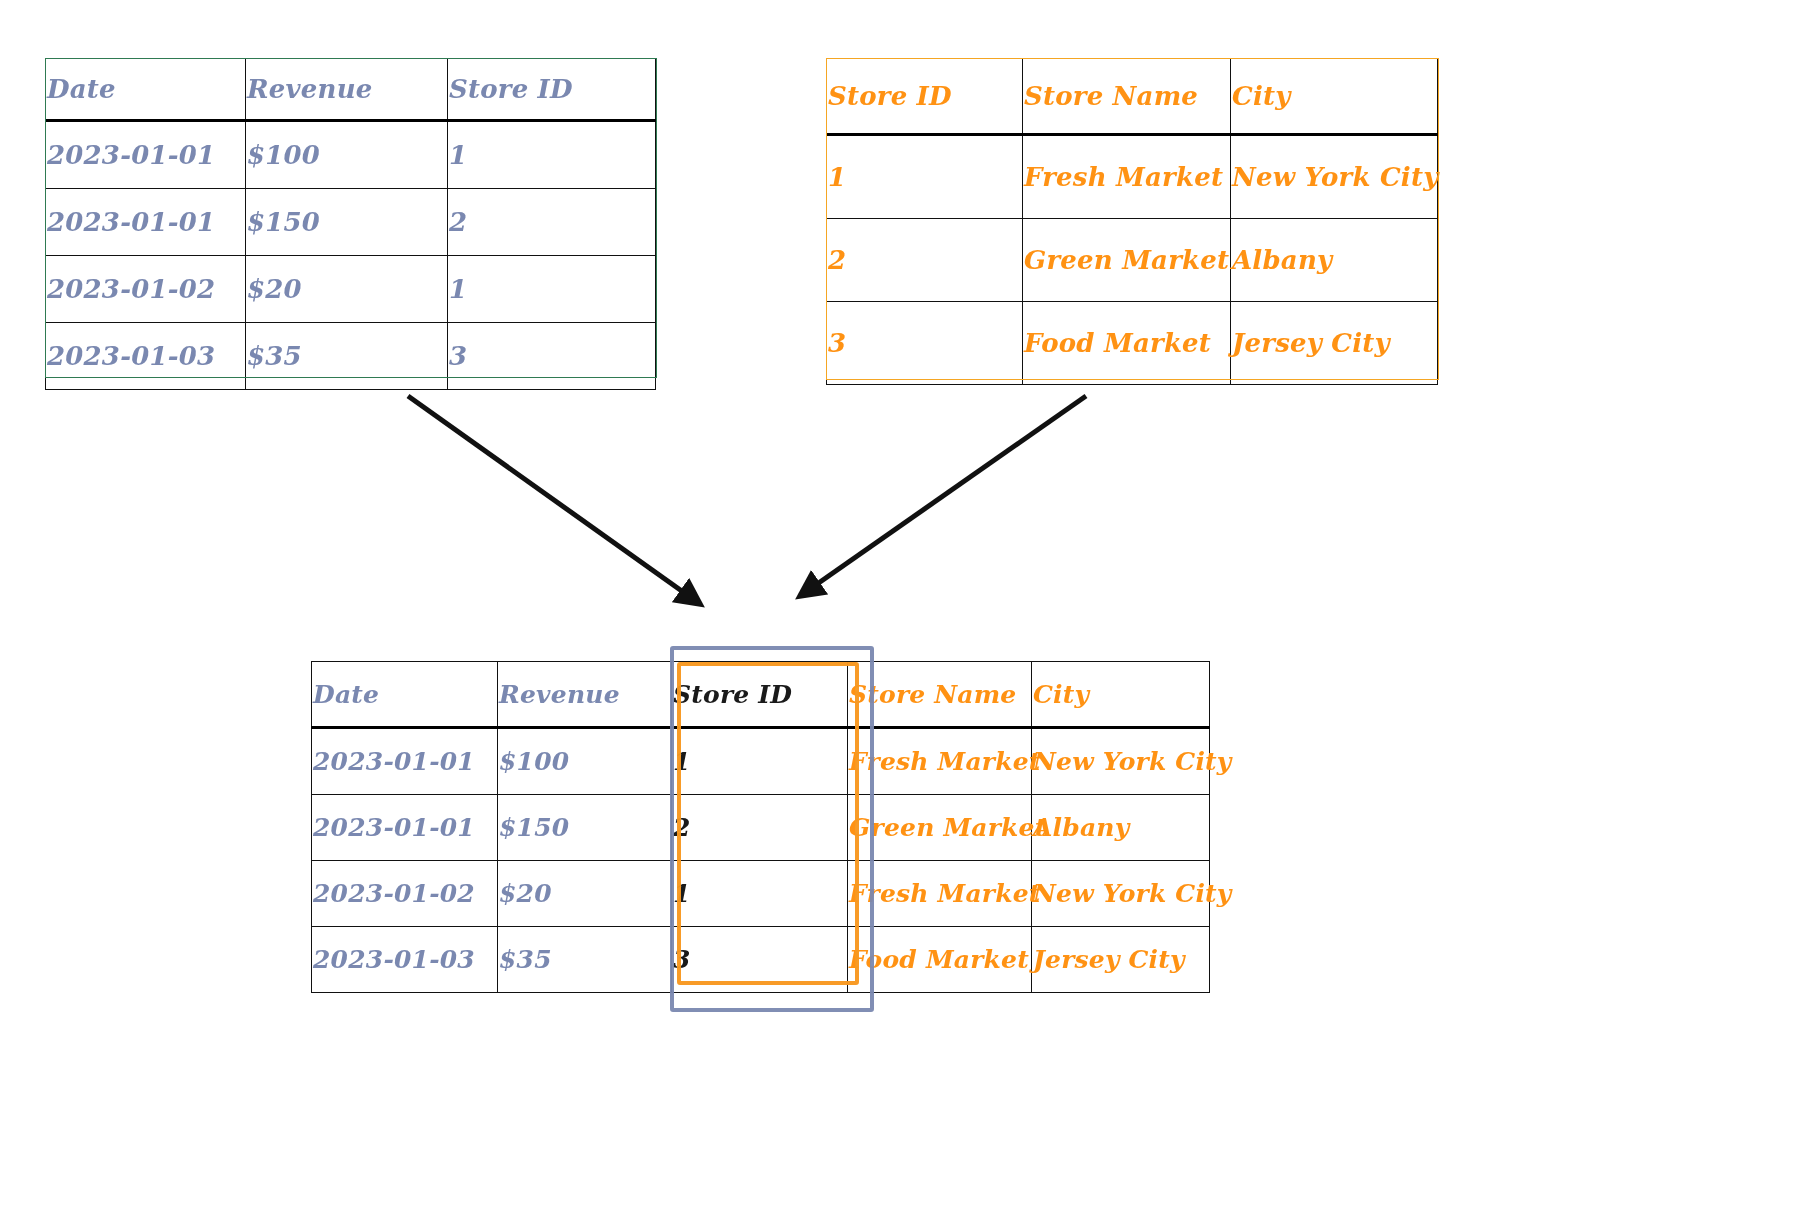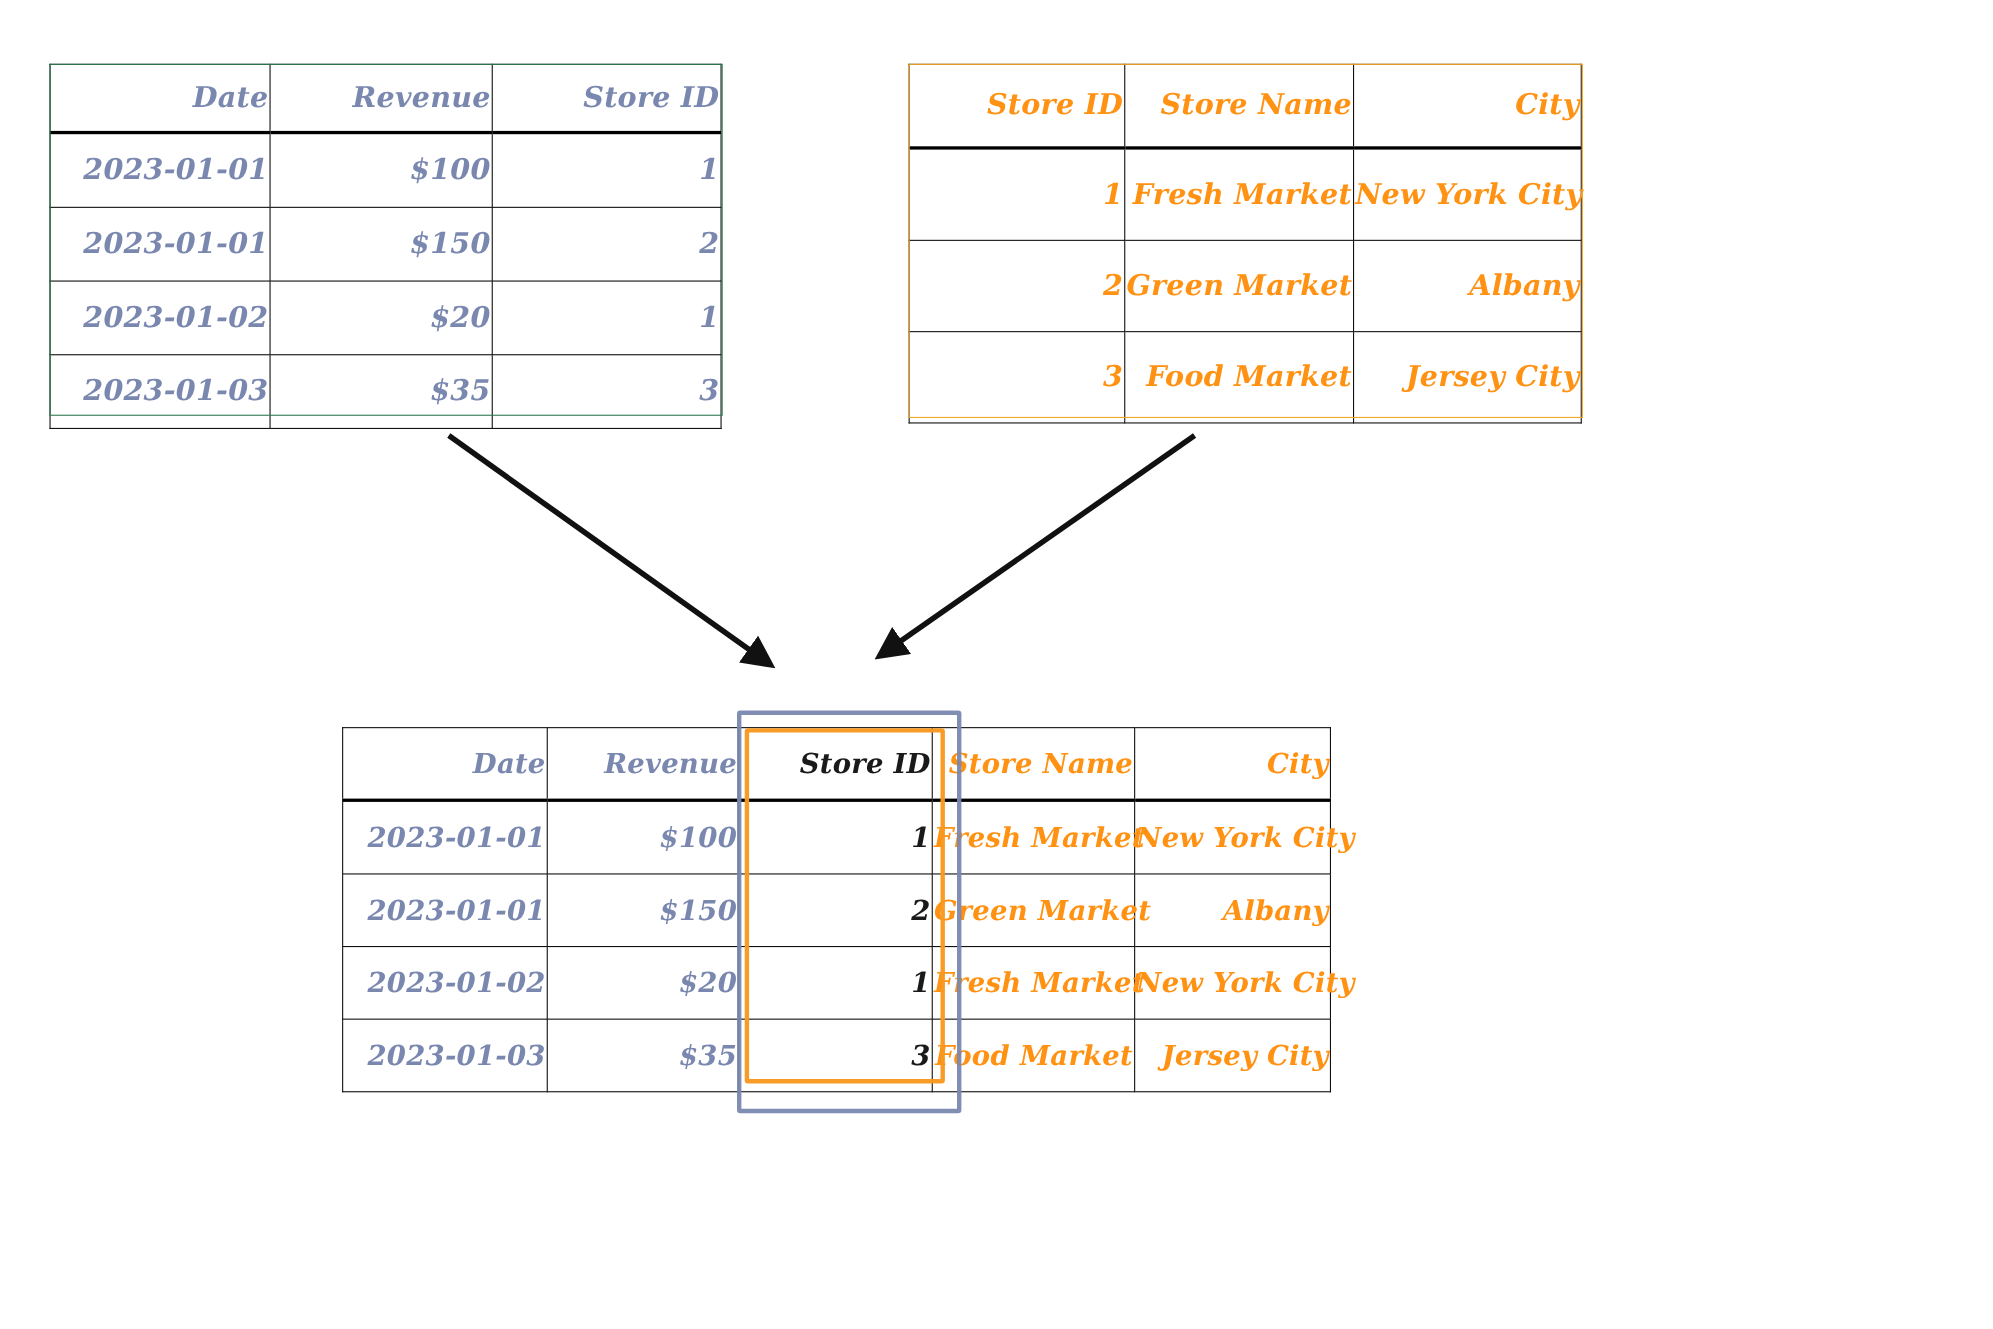--- a/index.html
+++ b/index.html
@@ -3,21 +3,21 @@
 <meta charset="utf-8">
 <style>
   html,body{margin:0;padding:0;background:#ffffff;}
   body{width:1812px;height:1208px;position:relative;overflow:hidden;
        font-family:"DejaVu Sans",sans-serif;}
 
   
   .tbl{position:absolute;border-collapse:collapse;table-layout:fixed;background:#fff;}
   .tbl td{
     border:1.4px solid #111;
-    text-align:right;
+    text-align:left;
     vertical-align:middle;
     font-family:"DejaVu Serif",serif;
     font-style:italic;
     font-weight:700;
     white-space:nowrap;
     letter-spacing:.2px;
   }
   .tbl tr.hdr td{border-bottom:3.6px solid #000;}
 
   

